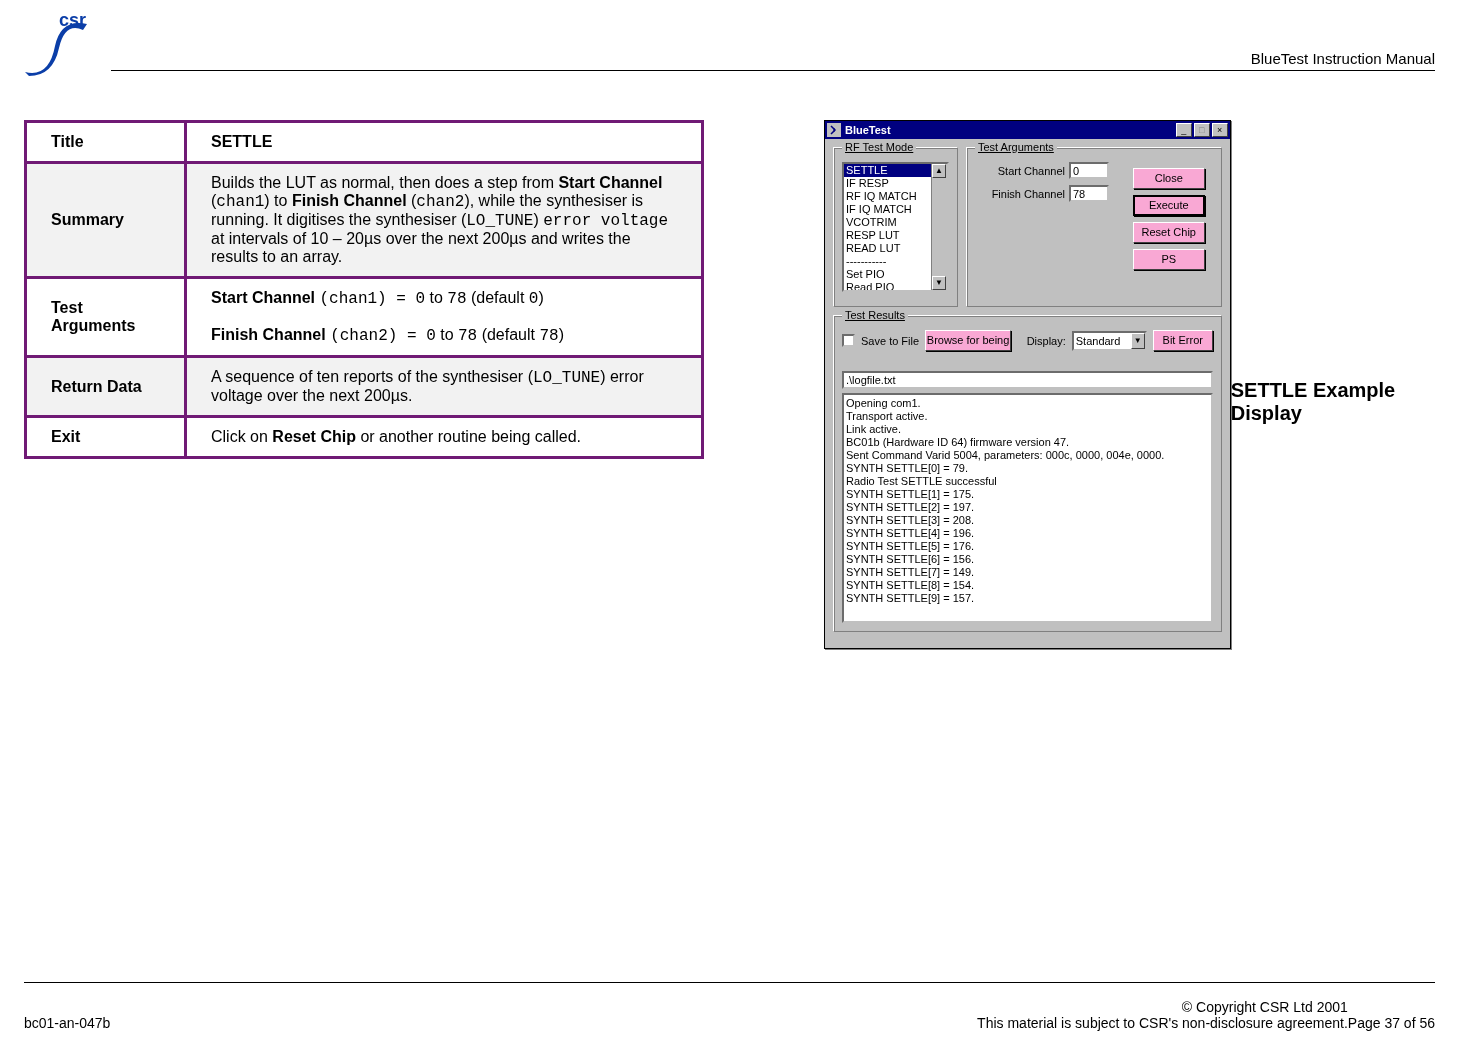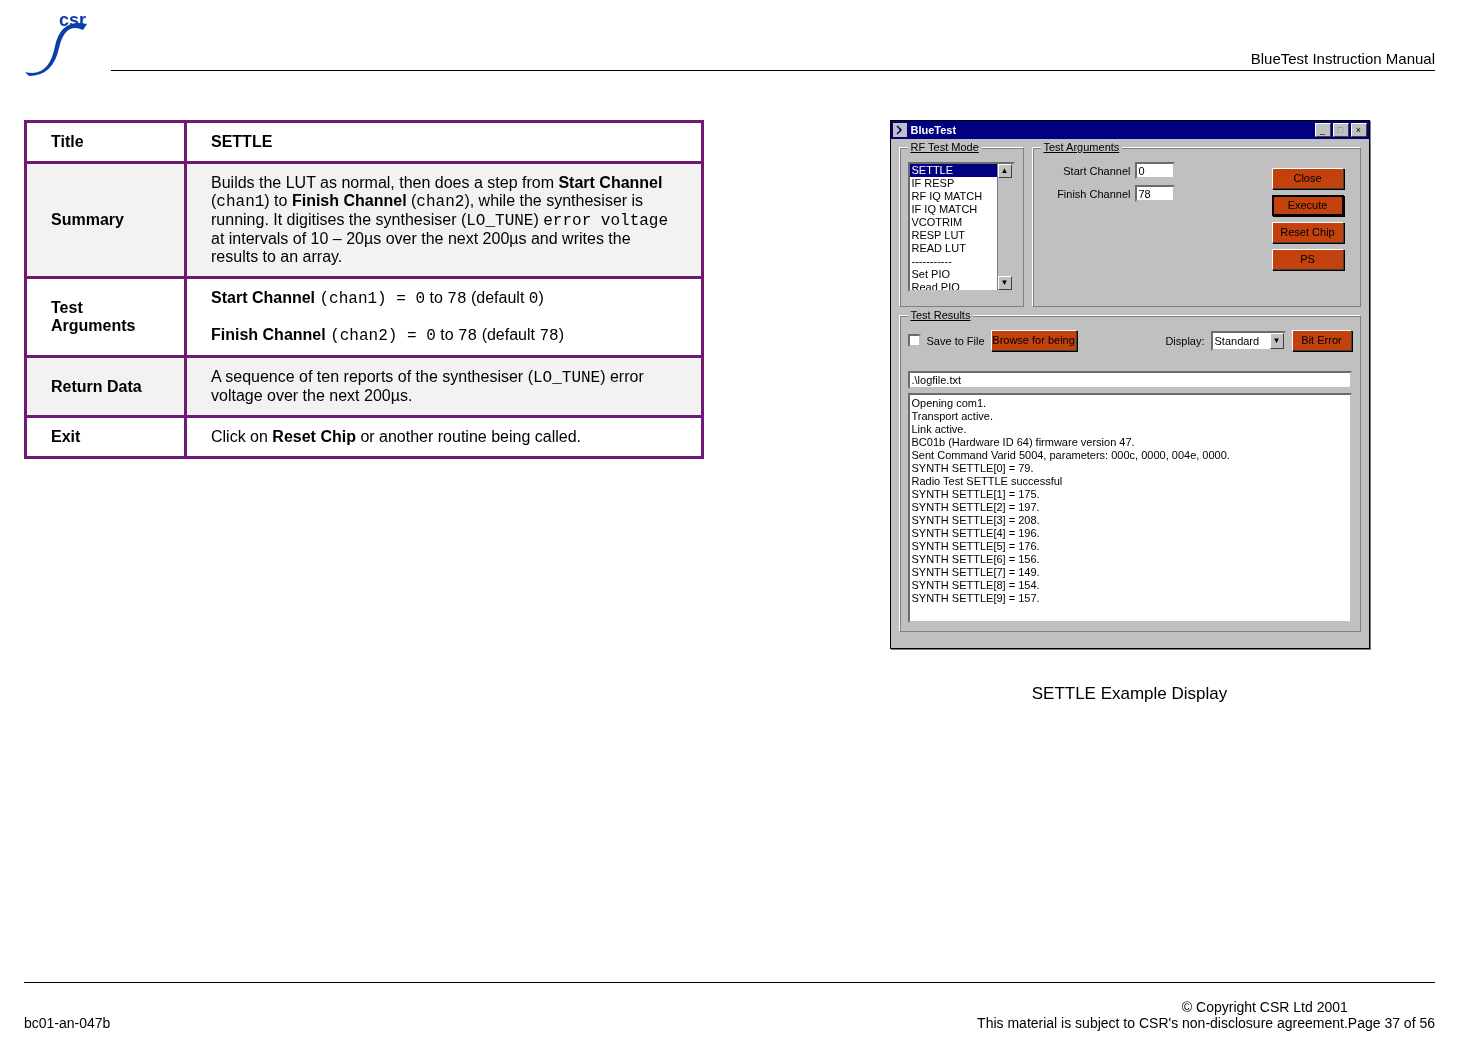--- a/index.html
+++ b/index.html
@@ -57,21 +57,21 @@
       width: 160px;
       font-weight: bold;
     }
     .spec-table tr:nth-child(even) td { background: #f2f2f2; }
     .spec-table tr:nth-child(odd) td { background: #fff; }
     .mono { font-family: "Courier New", monospace; }
     .b { font-weight: bold; }
     .right-col {
       flex: 1;
       display: flex;
-      flex-direction: column;
+      flex-direction: row;
       align-items: center;
     }
     .win {
       width: 480px;
       background: #c0c0c0;
       border: 1px solid #000;
       font-family: "MS Sans Serif", Tahoma, Arial, sans-serif;
       font-size: 11px;
       box-shadow: 1px 1px 0 #808080;
     }
@@ -166,21 +166,21 @@
       font-size: 11px;
       padding: 0 2px;
     }
     .side-btns {
       position: absolute;
       right: 16px; top: 20px;
       display: flex; flex-direction: column; gap: 6px;
     }
     .wbutton {
       width: 72px; height: 21px;
-      background: #c2410c;
+      background: #f9a8d4;
       border: 1px solid #fff;
       border-right-color: #404040;
       border-bottom-color: #404040;
       font-size: 11px;
       text-align: center;
       line-height: 19px;
       box-shadow: 1px 1px 0 #000;
     }
     .wbutton.focus { border: 2px solid #000; line-height: 17px; }
     .results-box { padding-top: 14px; }
@@ -227,22 +227,22 @@
       background: #fff;
       border: 2px inset #c0c0c0;
       font-size: 11px;
       padding: 2px;
       line-height: 13px;
       white-space: pre;
       overflow: hidden;
     }
     .caption {
       margin-top: 35px;
-      font-weight: normal;
-      font-size: 17px;
+      font-weight: bold;
+      font-size: 20px;
     }
     .footer-rule {
       position: absolute;
       bottom: 58px; left: 24px; right: 24px;
       border-top: 1px solid #000;
     }
     .footer {
       position: absolute;
       bottom: 10px; left: 24px; right: 24px;
       display: flex;

